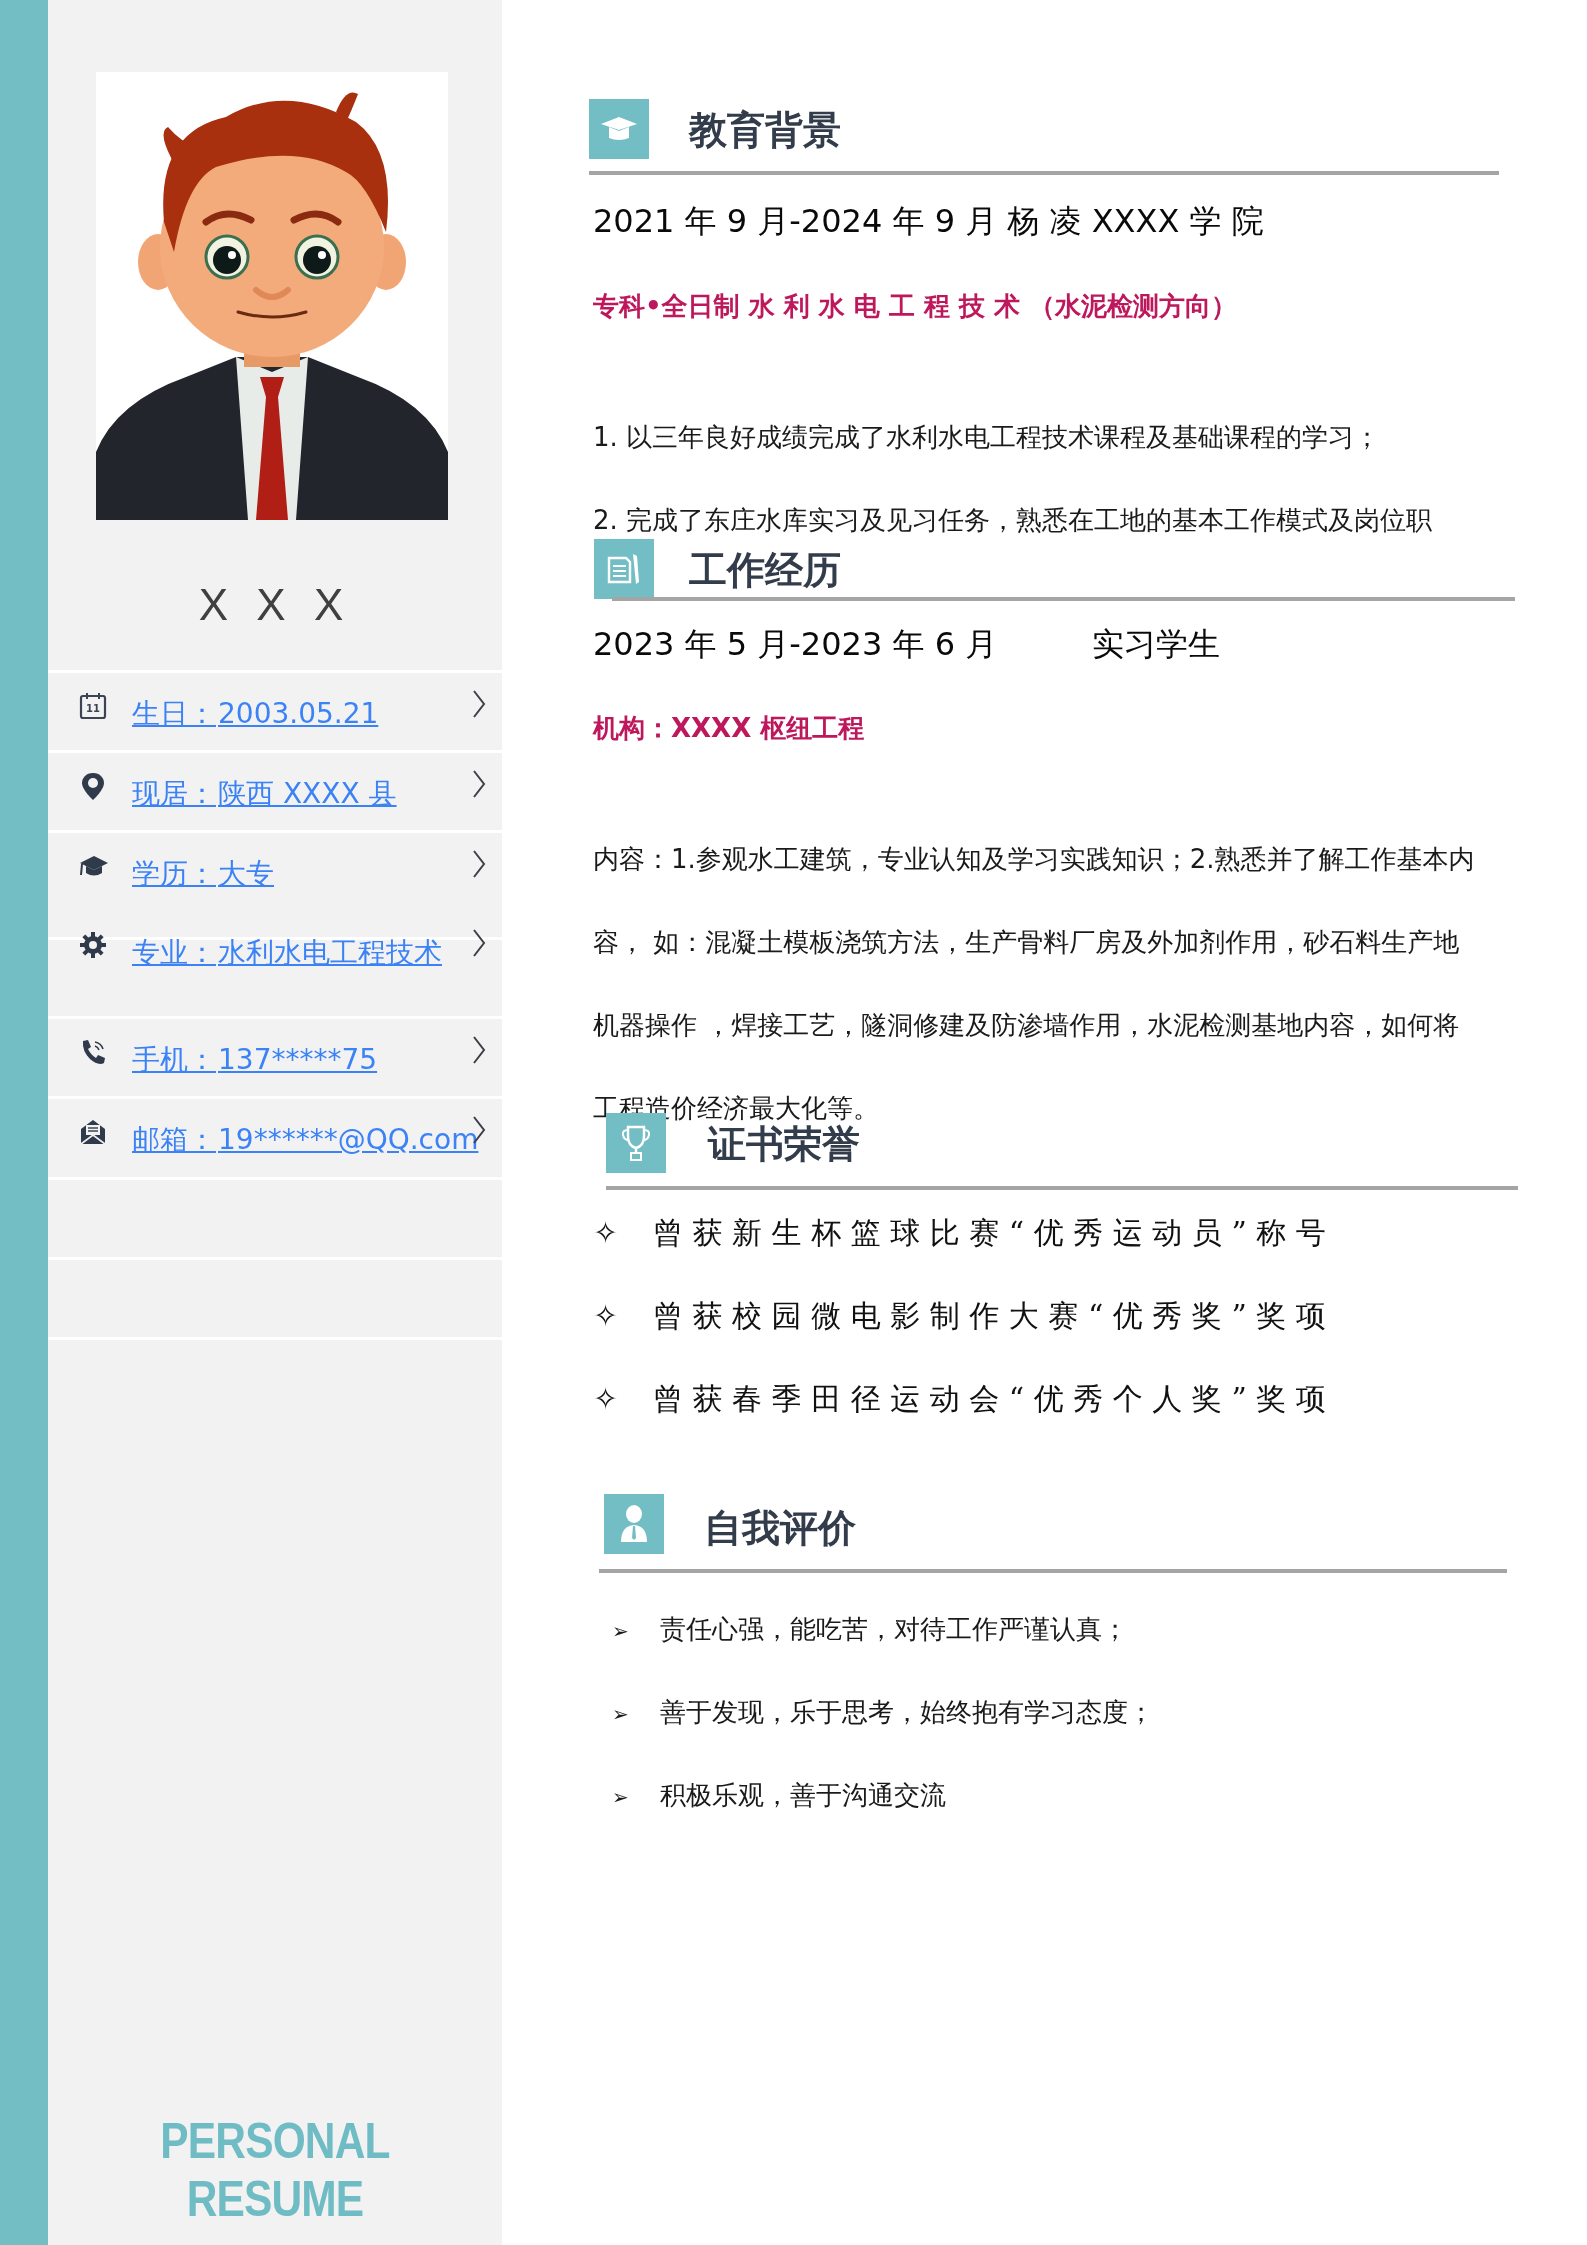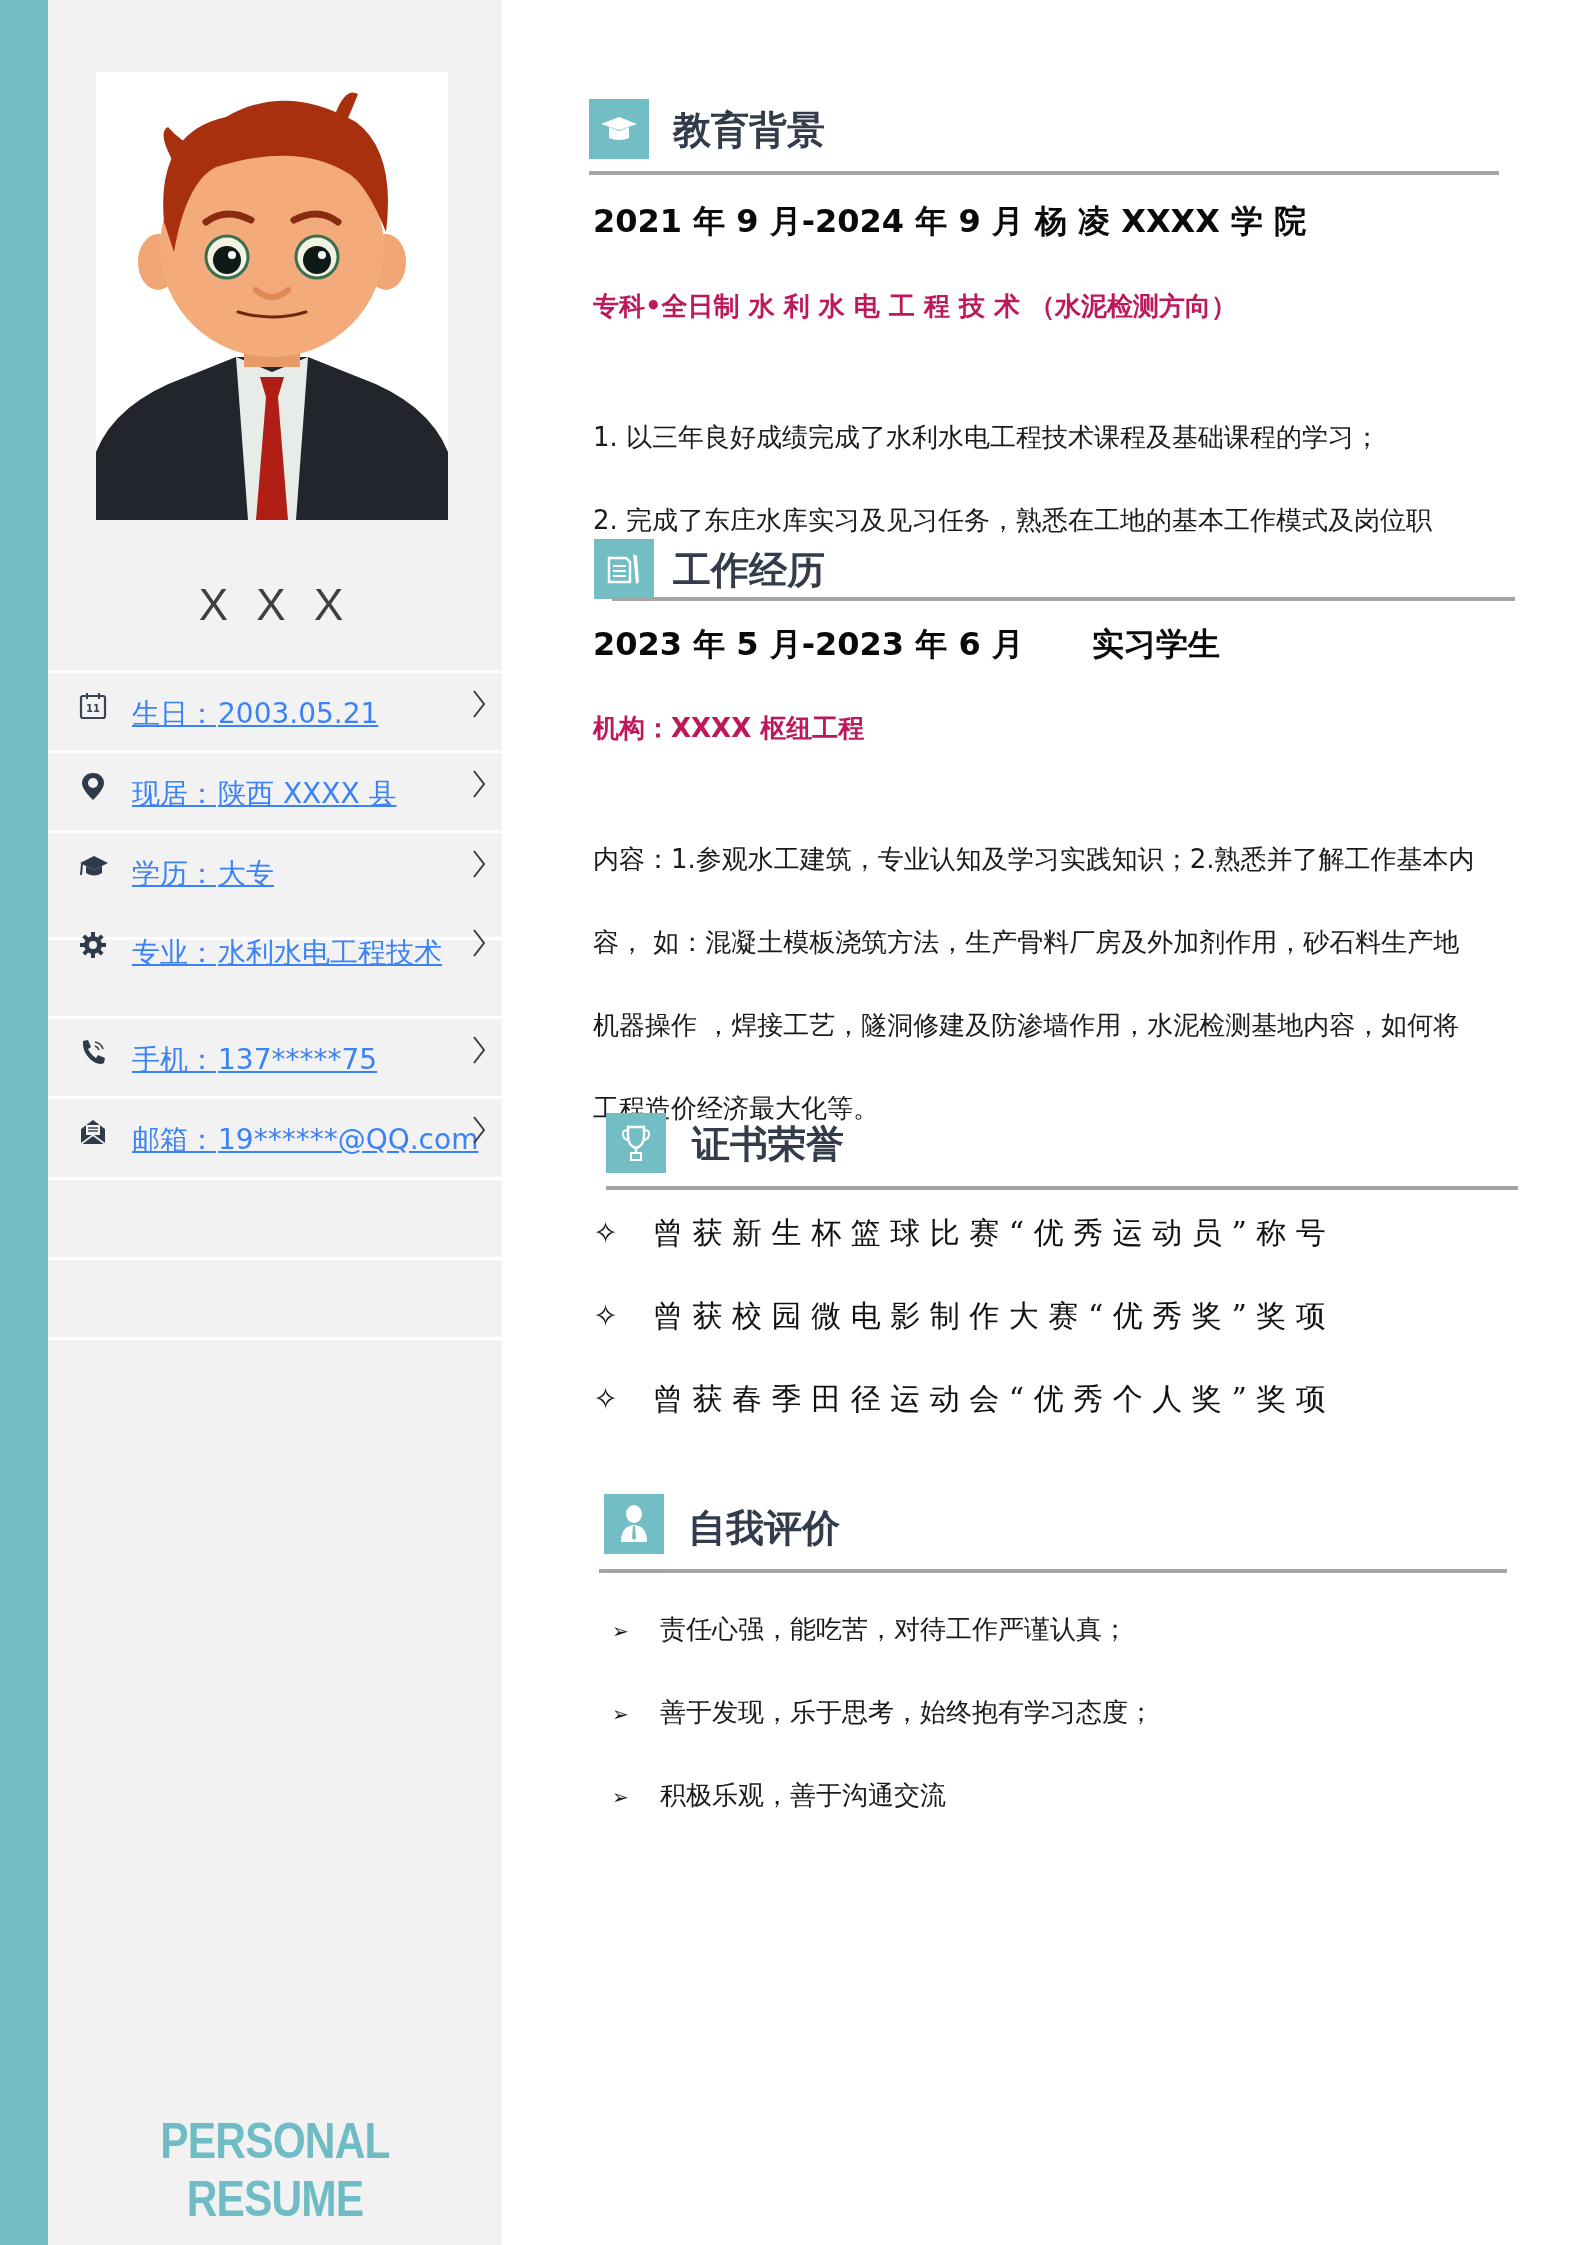--- a/index.html
+++ b/index.html
@@ -15,23 +15,23 @@
   .sep { left:48px; width:454px; height:3px; background:#ffffff; }
   .info-row { left:48px; width:454px; height:77px; }
   .info-icon { position:absolute; left:30px; top:18px; width:30px; height:30px; }
   .info-text { position:absolute; left:84px; top:22px; font-size:28px; color:#3b82f6; white-space:nowrap;text-decoration:underline; }
   .info-label { margin-right:2px; }
   .chev { position:absolute; left:424px; top:16px; width:14px; height:30px; }
   .brand { left:48px; top:2112px; width:454px; text-align:center; font-family:"Liberation Sans", sans-serif;
            font-weight:bold; font-size:50px; color:#6fbcc4; letter-spacing:-1px; transform:scaleX(0.85); transform-origin:center; }
   
   .sec-icon { width:60px; height:60px; background:#73bec4; display:flex; align-items:center; justify-content:center; }
-  .sec-title { font-size:38px; font-weight:bold; color:#323c4a; white-space:nowrap; }
+  .sec-title { font-size:38px; font-weight:bold; color:#323c4a; white-space:nowrap;margin-left:16px; }
   .divider { height:4px; background:#a5a5a5; }
-  .h-line { font-size:32px; font-weight:bold; color:#0a0a0a; white-space:nowrap; }
+  .h-line { font-size:32px; font-weight:normal; color:#0a0a0a; white-space:nowrap; }
   .sub-line { font-size:26px; font-weight:bold; color:#be185d; white-space:nowrap; }
   .body-line { font-size:26px; color:#1a1a1a; white-space:nowrap;margin-top:48px; }
   .award-line { font-size:30px; color:#111; white-space:nowrap; letter-spacing:0; font-family:"DejaVu Serif", "Liberation Serif", serif; }
   .award-line .diamond { display:inline-block; width:60px; }
   .eval-line { font-size:26px; color:#1a1a1a; white-space:nowrap; }
   .eval-line .arrow { display:inline-block; width:48px; font-size:20px; }
 </style>
 </head>
 <body>
 

